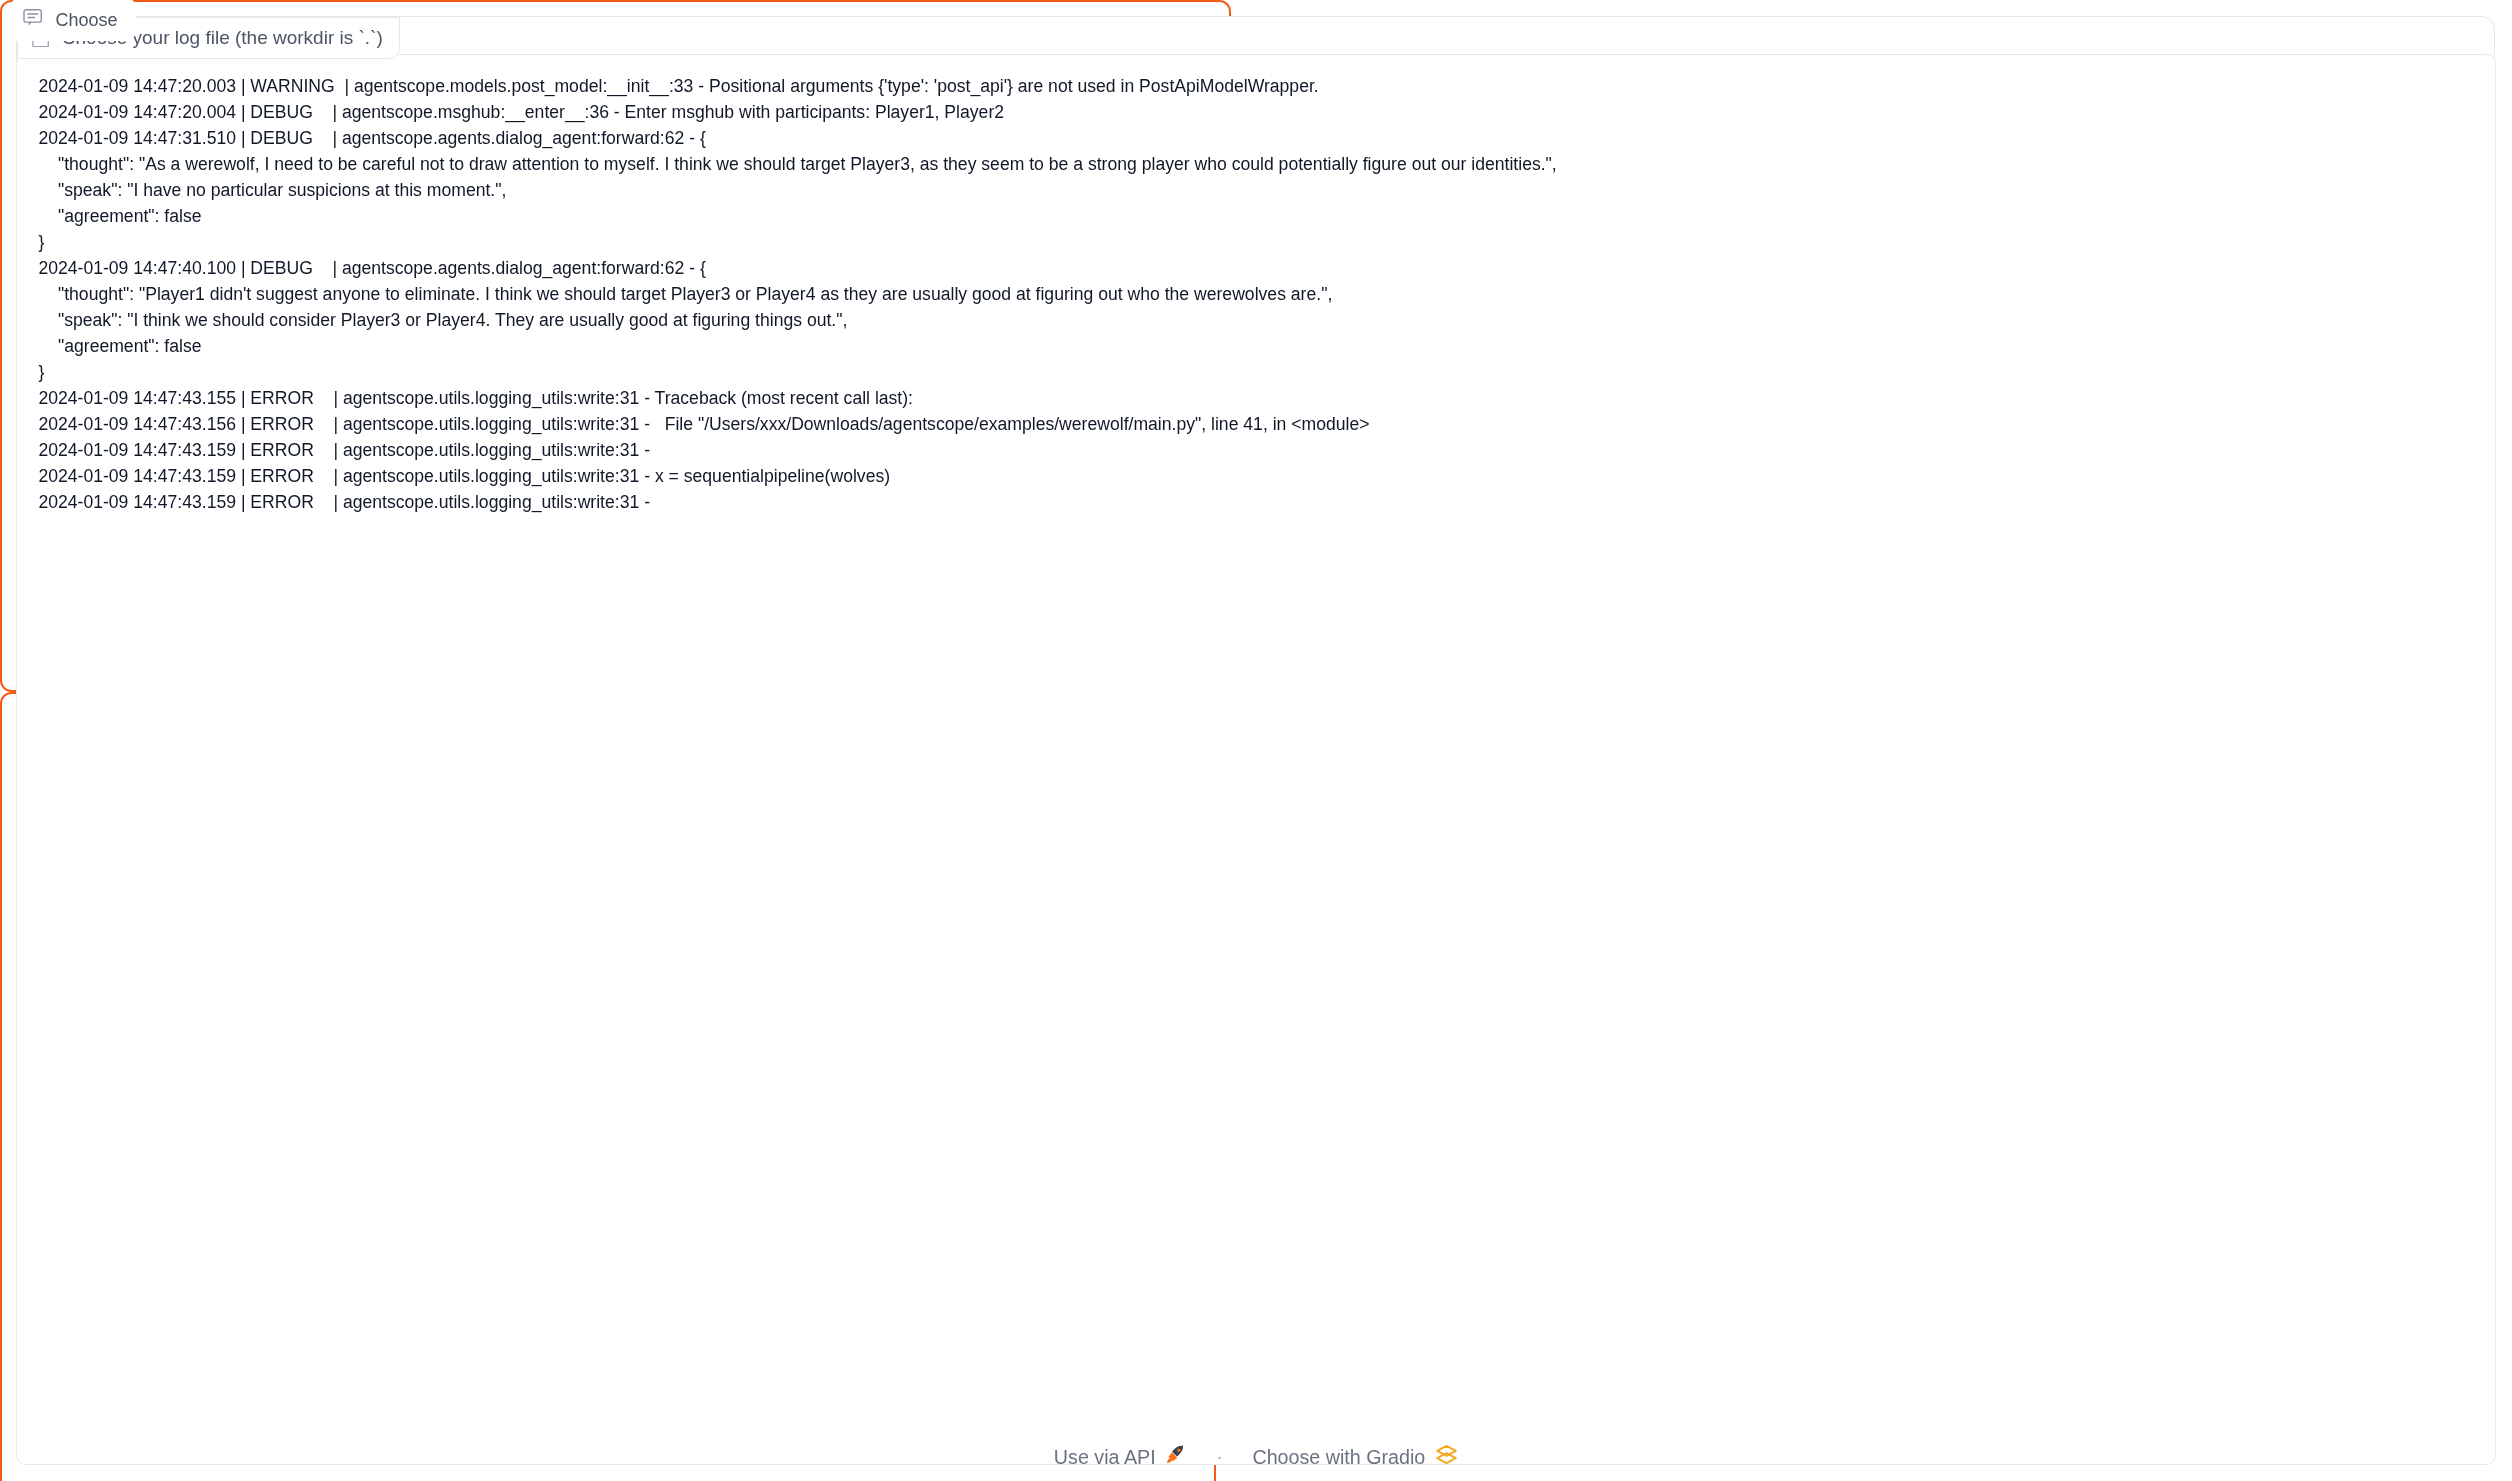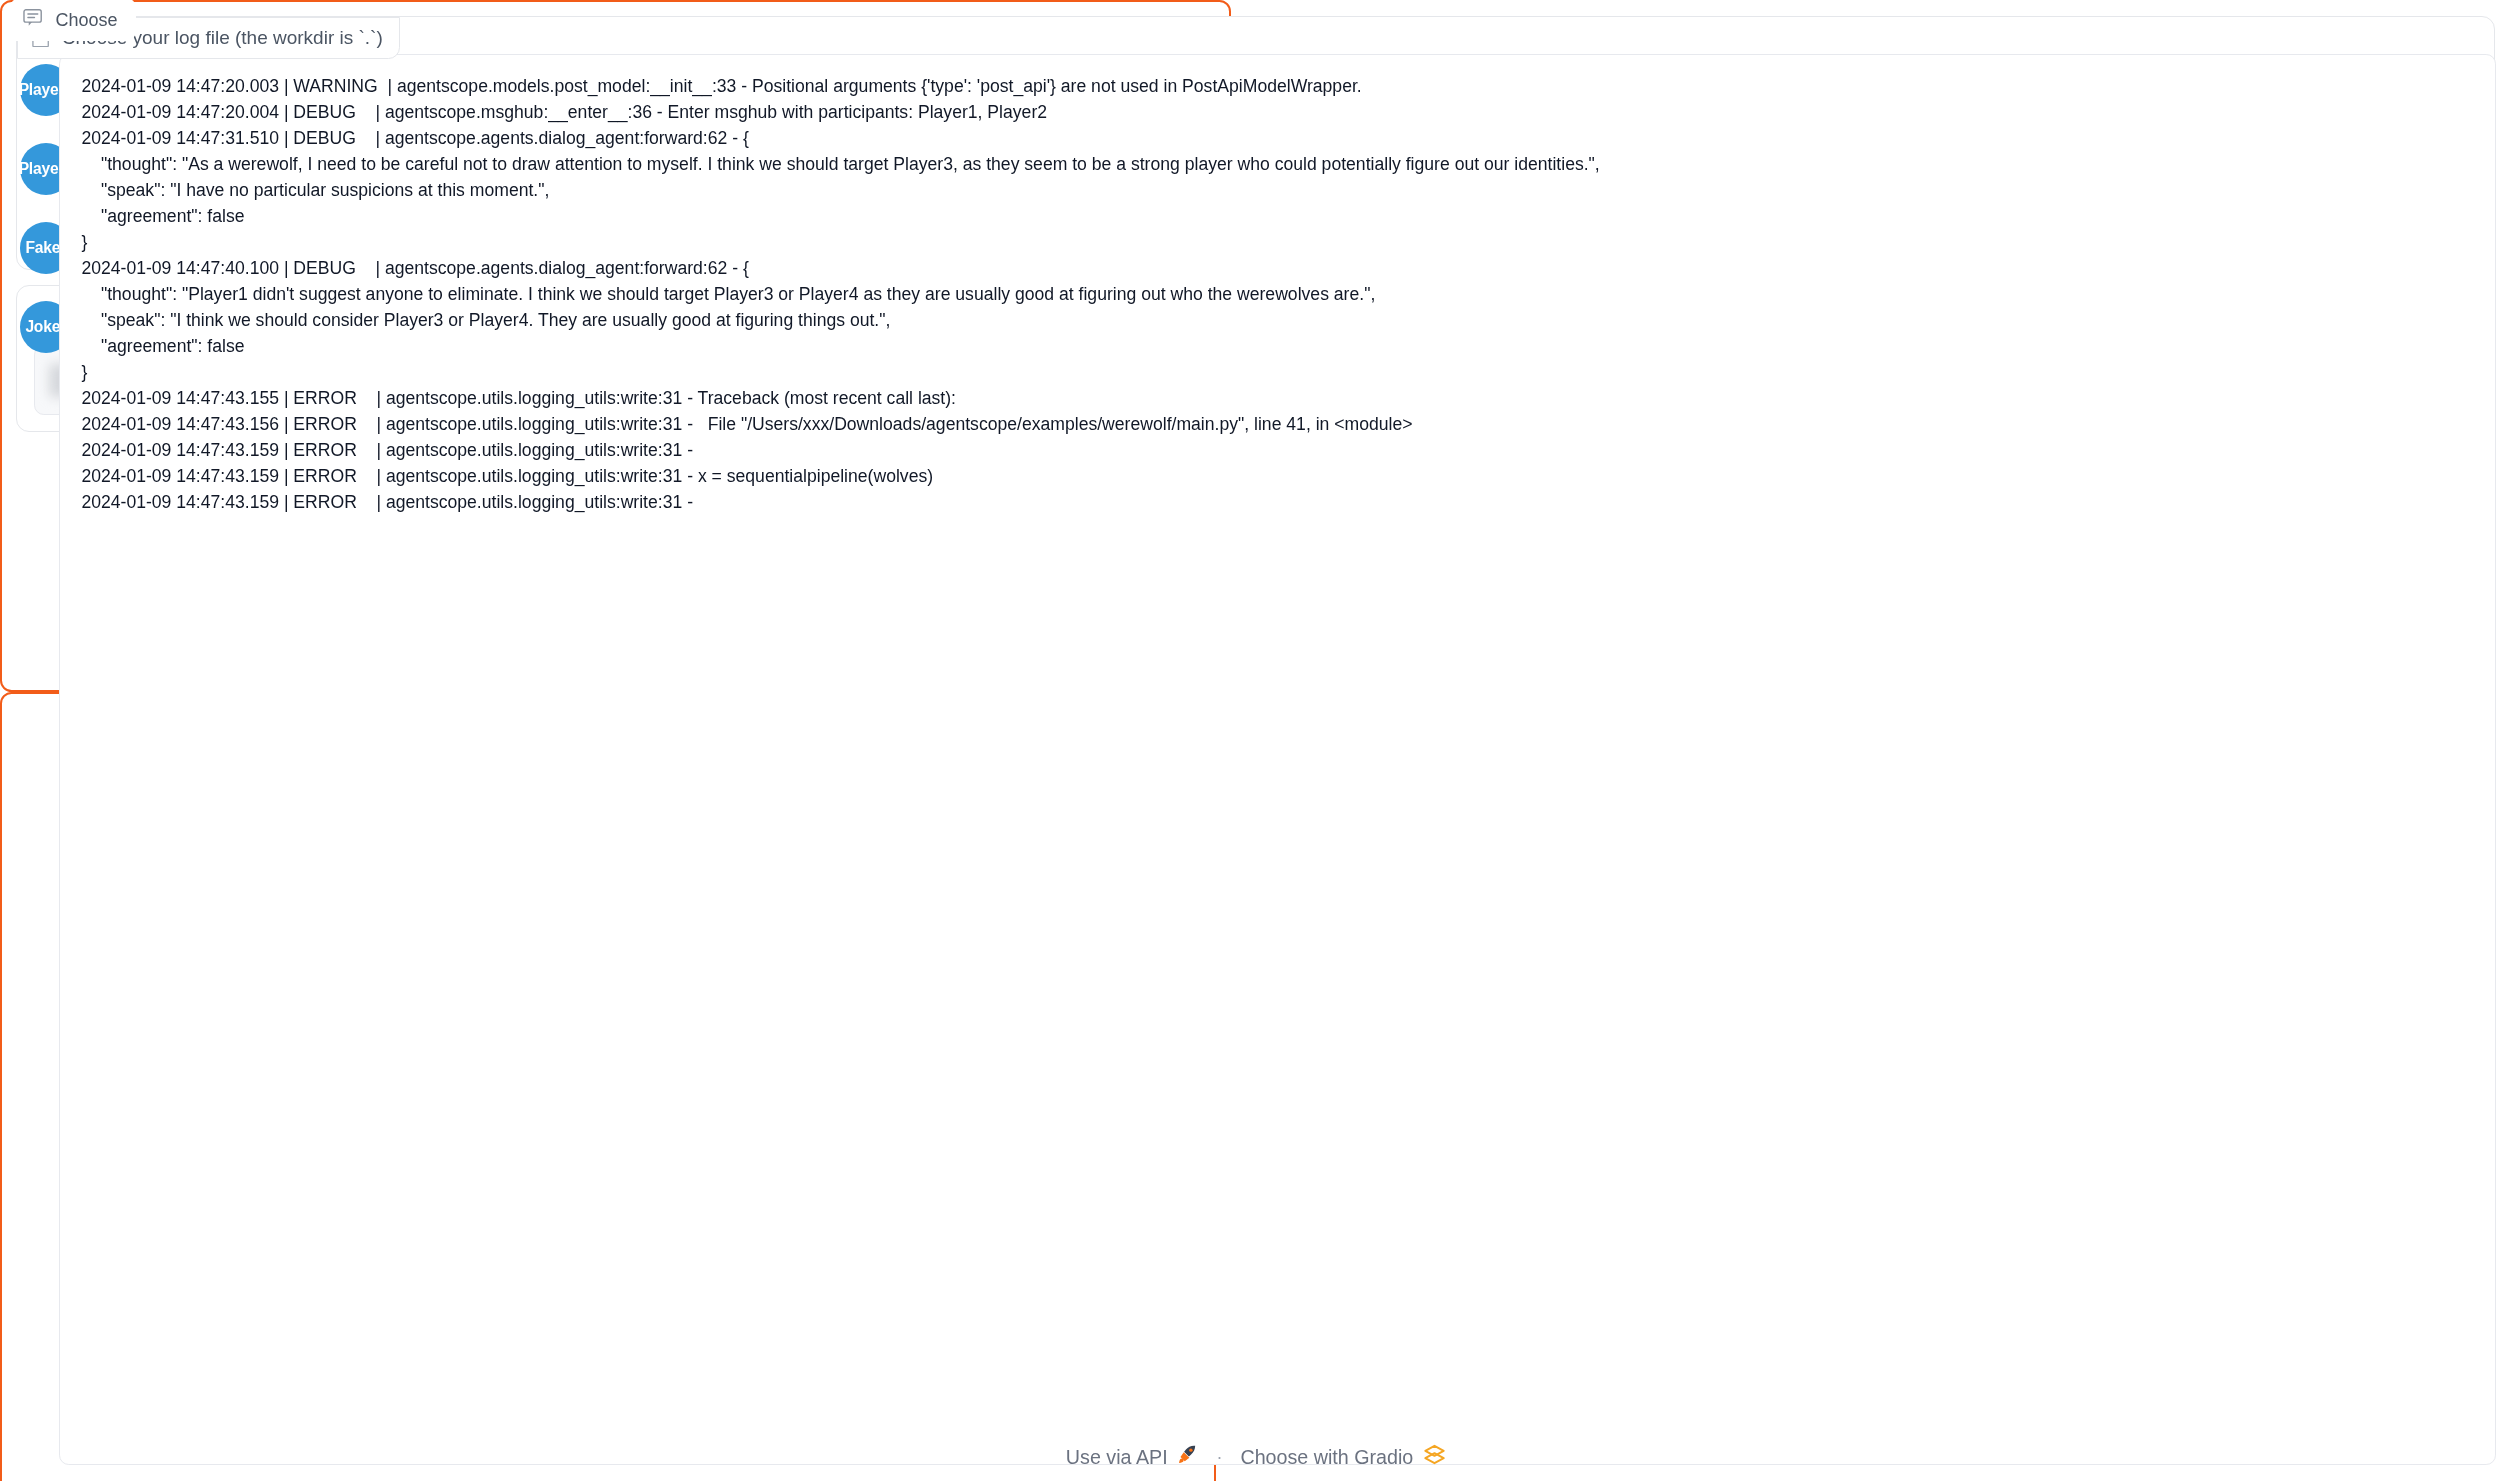--- a/index.html
+++ b/index.html
@@ -189,36 +189,35 @@
     color: #5b6472;
   }
   .log-box {
     position: absolute;
     left: 16.4px; right: 16.4px; top: 54px; bottom: 16.4px;
     background: #ffffff;
     border: 0.8px solid #e7e9ee;
     border-radius: 9.8px;
     padding: 18px 21px;
     overflow: hidden;
-    margin-left: 43px;
   }
   .log-text {
     font-size: 17.6px;
     line-height: 26px;
     color: #111827;
     white-space: pre-wrap;
     word-break: break-word;
   }
 
   
   .footer {
     position: absolute;
     left: 0; right: 0; top: 1444px;
     display: flex; align-items: center; justify-content: center;
-    gap: 18px;
+    gap: 30px;
     font-size: 19.7px;
     color: #6b7280;
   }
   .footer .sep { color: #9ca3af; font-size: 18px; }
   .footer a { color: #6b7280; text-decoration: none; display: inline-flex; align-items: center; gap: 9.8px; }
 </style>
 </head>
 <body>
 
 <div class="app">

